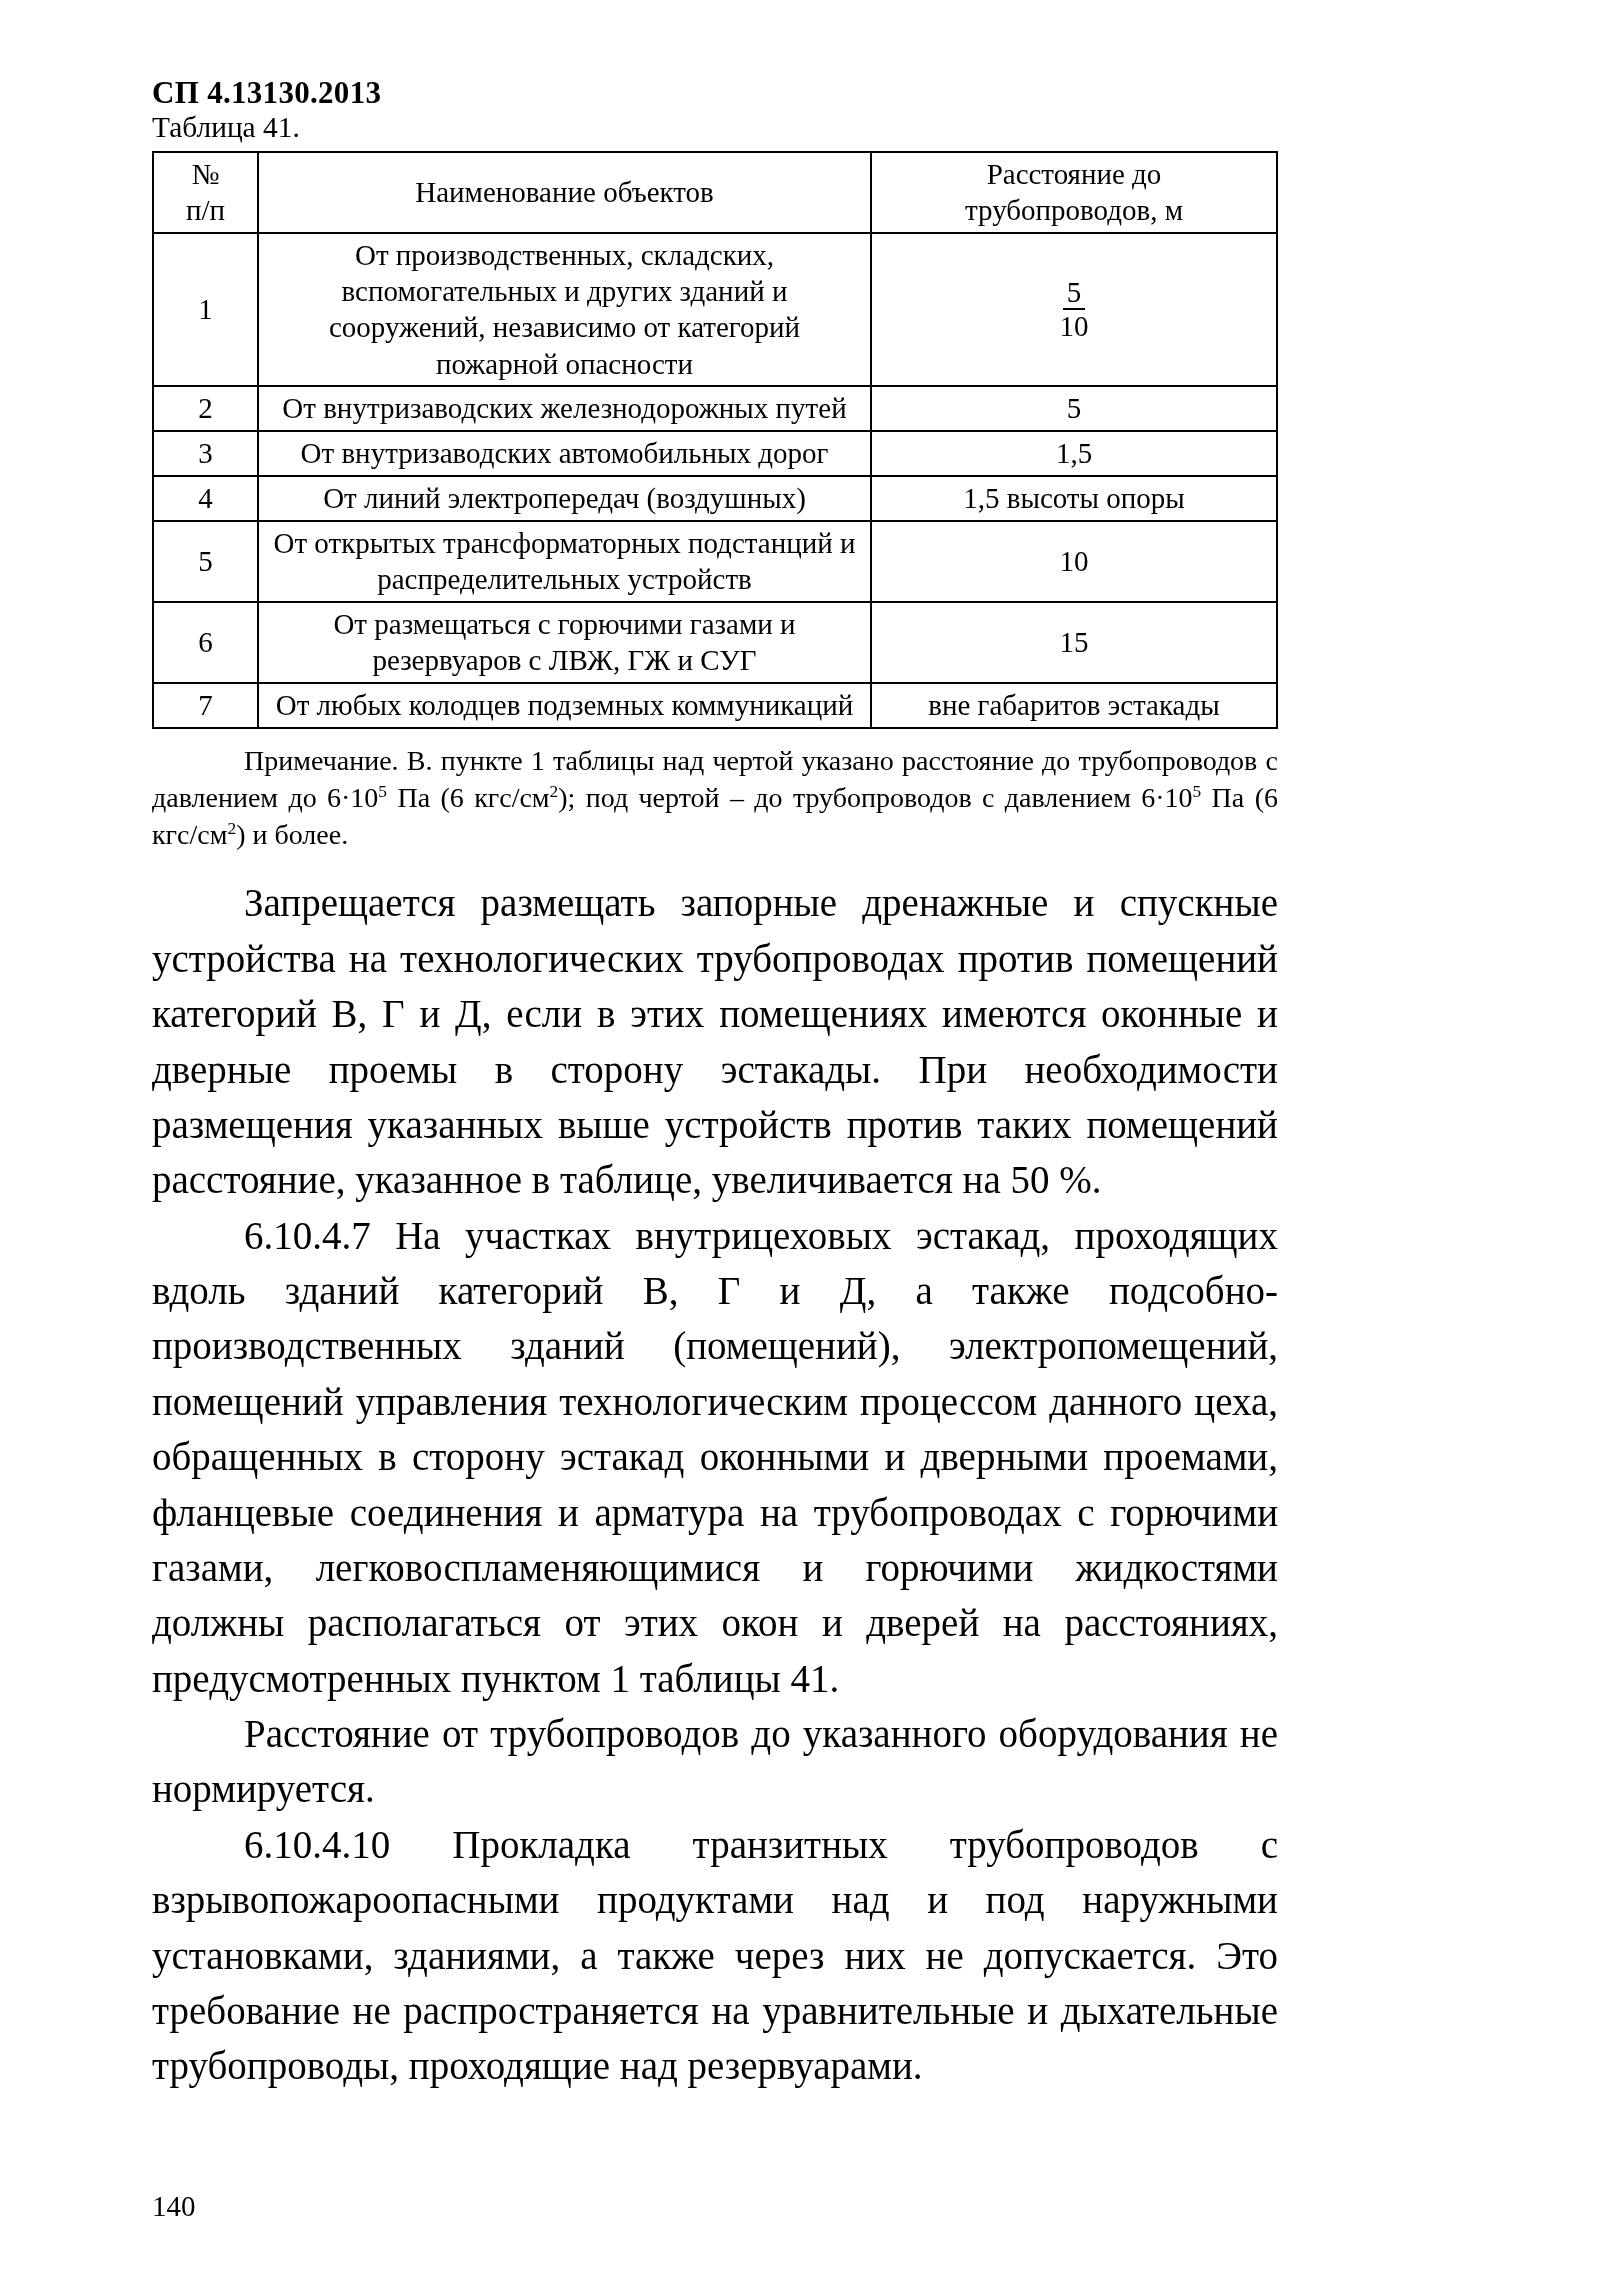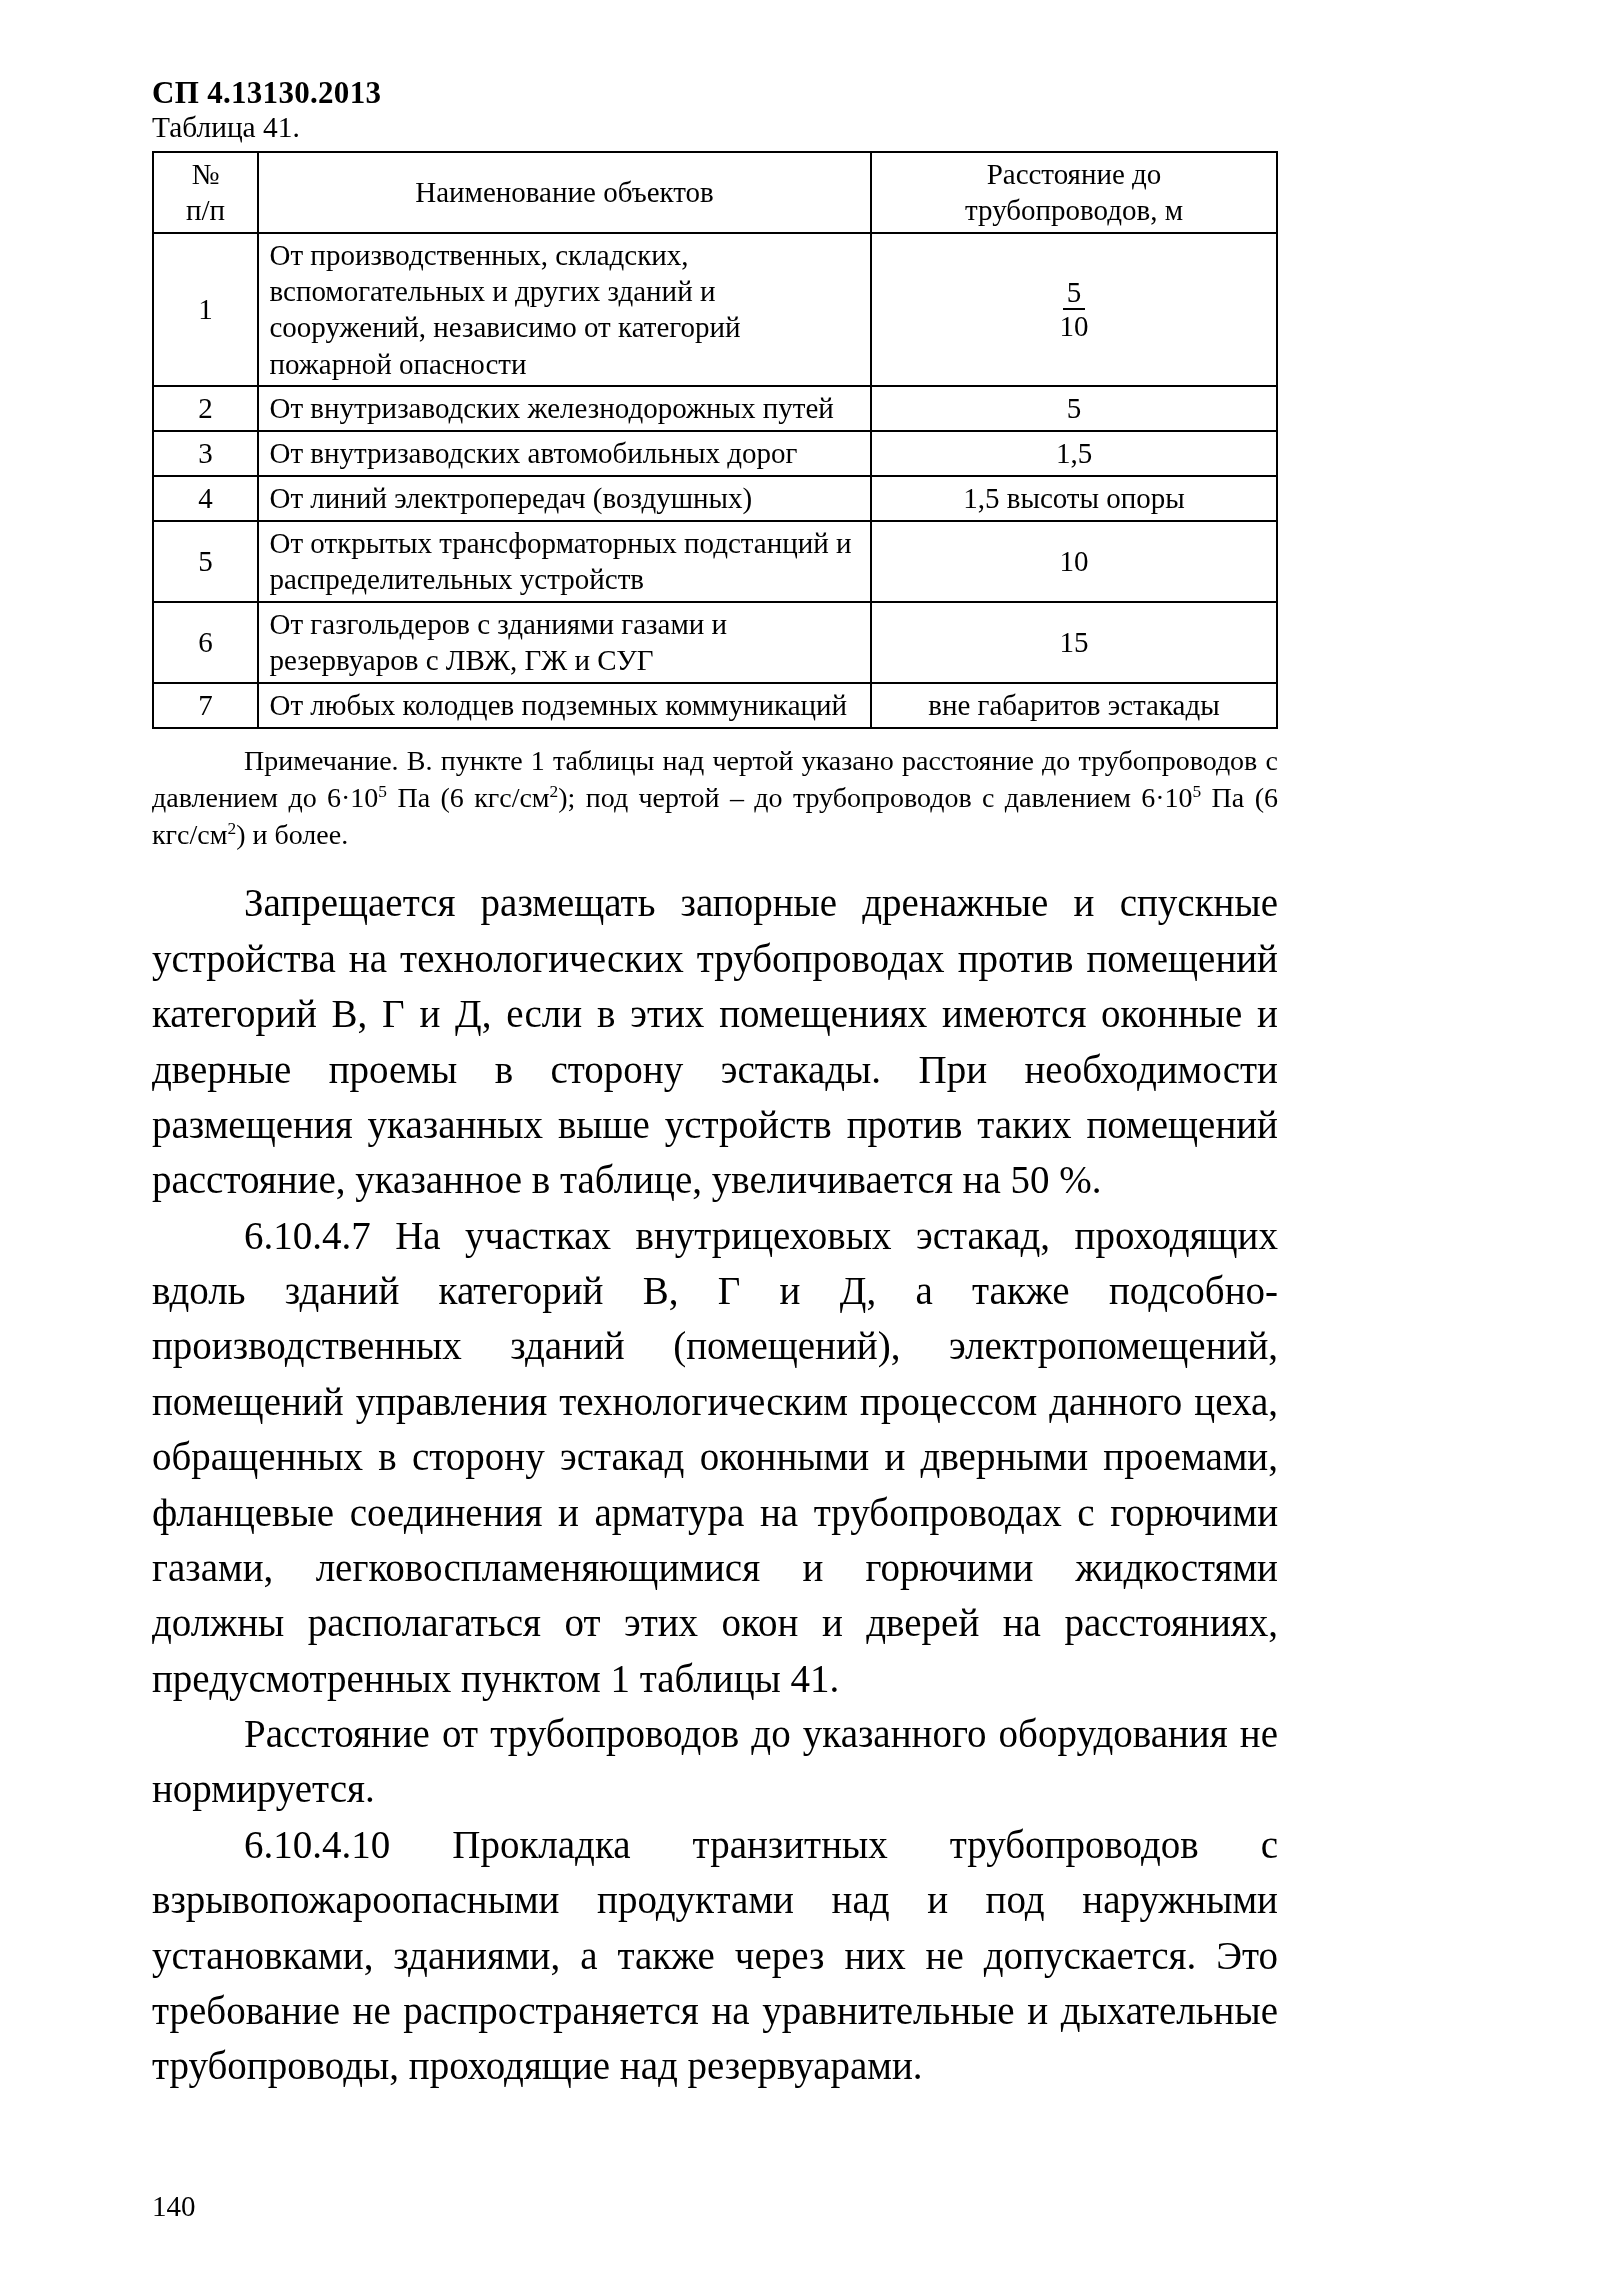--- a/index.html
+++ b/index.html
@@ -36,21 +36,21 @@
     vertical-align: middle;
   }
   table.dist th {
     font-weight: normal;
     text-align: center;
   }
   col.c-num { width: 105px; }
   col.c-name { width: auto; }
   col.c-dist { width: 406px; }
   td.num, td.dist-val { text-align: center; }
-  td.name { text-align: left; }
+  td.name { text-align: center; }
   .frac {
     display: inline-flex;
     flex-direction: column;
     align-items: center;
     line-height: 1.12;
     vertical-align: middle;
   }
   .frac .top { border-bottom: 2px solid #000; padding: 0 3.9px; }
   .frac .bottom { padding: 0 1.3px; }
   .note {
@@ -131,21 +131,21 @@
         <td class="name">От линий электропередач (воздушных)</td>
         <td class="dist-val">1,5 высоты опоры</td>
       </tr>
       <tr>
         <td class="num">5</td>
         <td class="name">От открытых трансформаторных подстанций и распределительных устройств</td>
         <td class="dist-val">10</td>
       </tr>
       <tr>
         <td class="num">6</td>
-        <td class="name">От газгольдеров с зданиями газами и резервуаров с ЛВЖ, ГЖ и СУГ</td>
+        <td class="name">От размещаться с горючими газами и резервуаров с ЛВЖ, ГЖ и СУГ</td>
         <td class="dist-val">15</td>
       </tr>
       <tr>
         <td class="num">7</td>
         <td class="name">От любых колодцев подземных коммуникаций</td>
         <td class="dist-val">вне габаритов эстакады</td>
       </tr>
     </tbody>
   </table>
 

